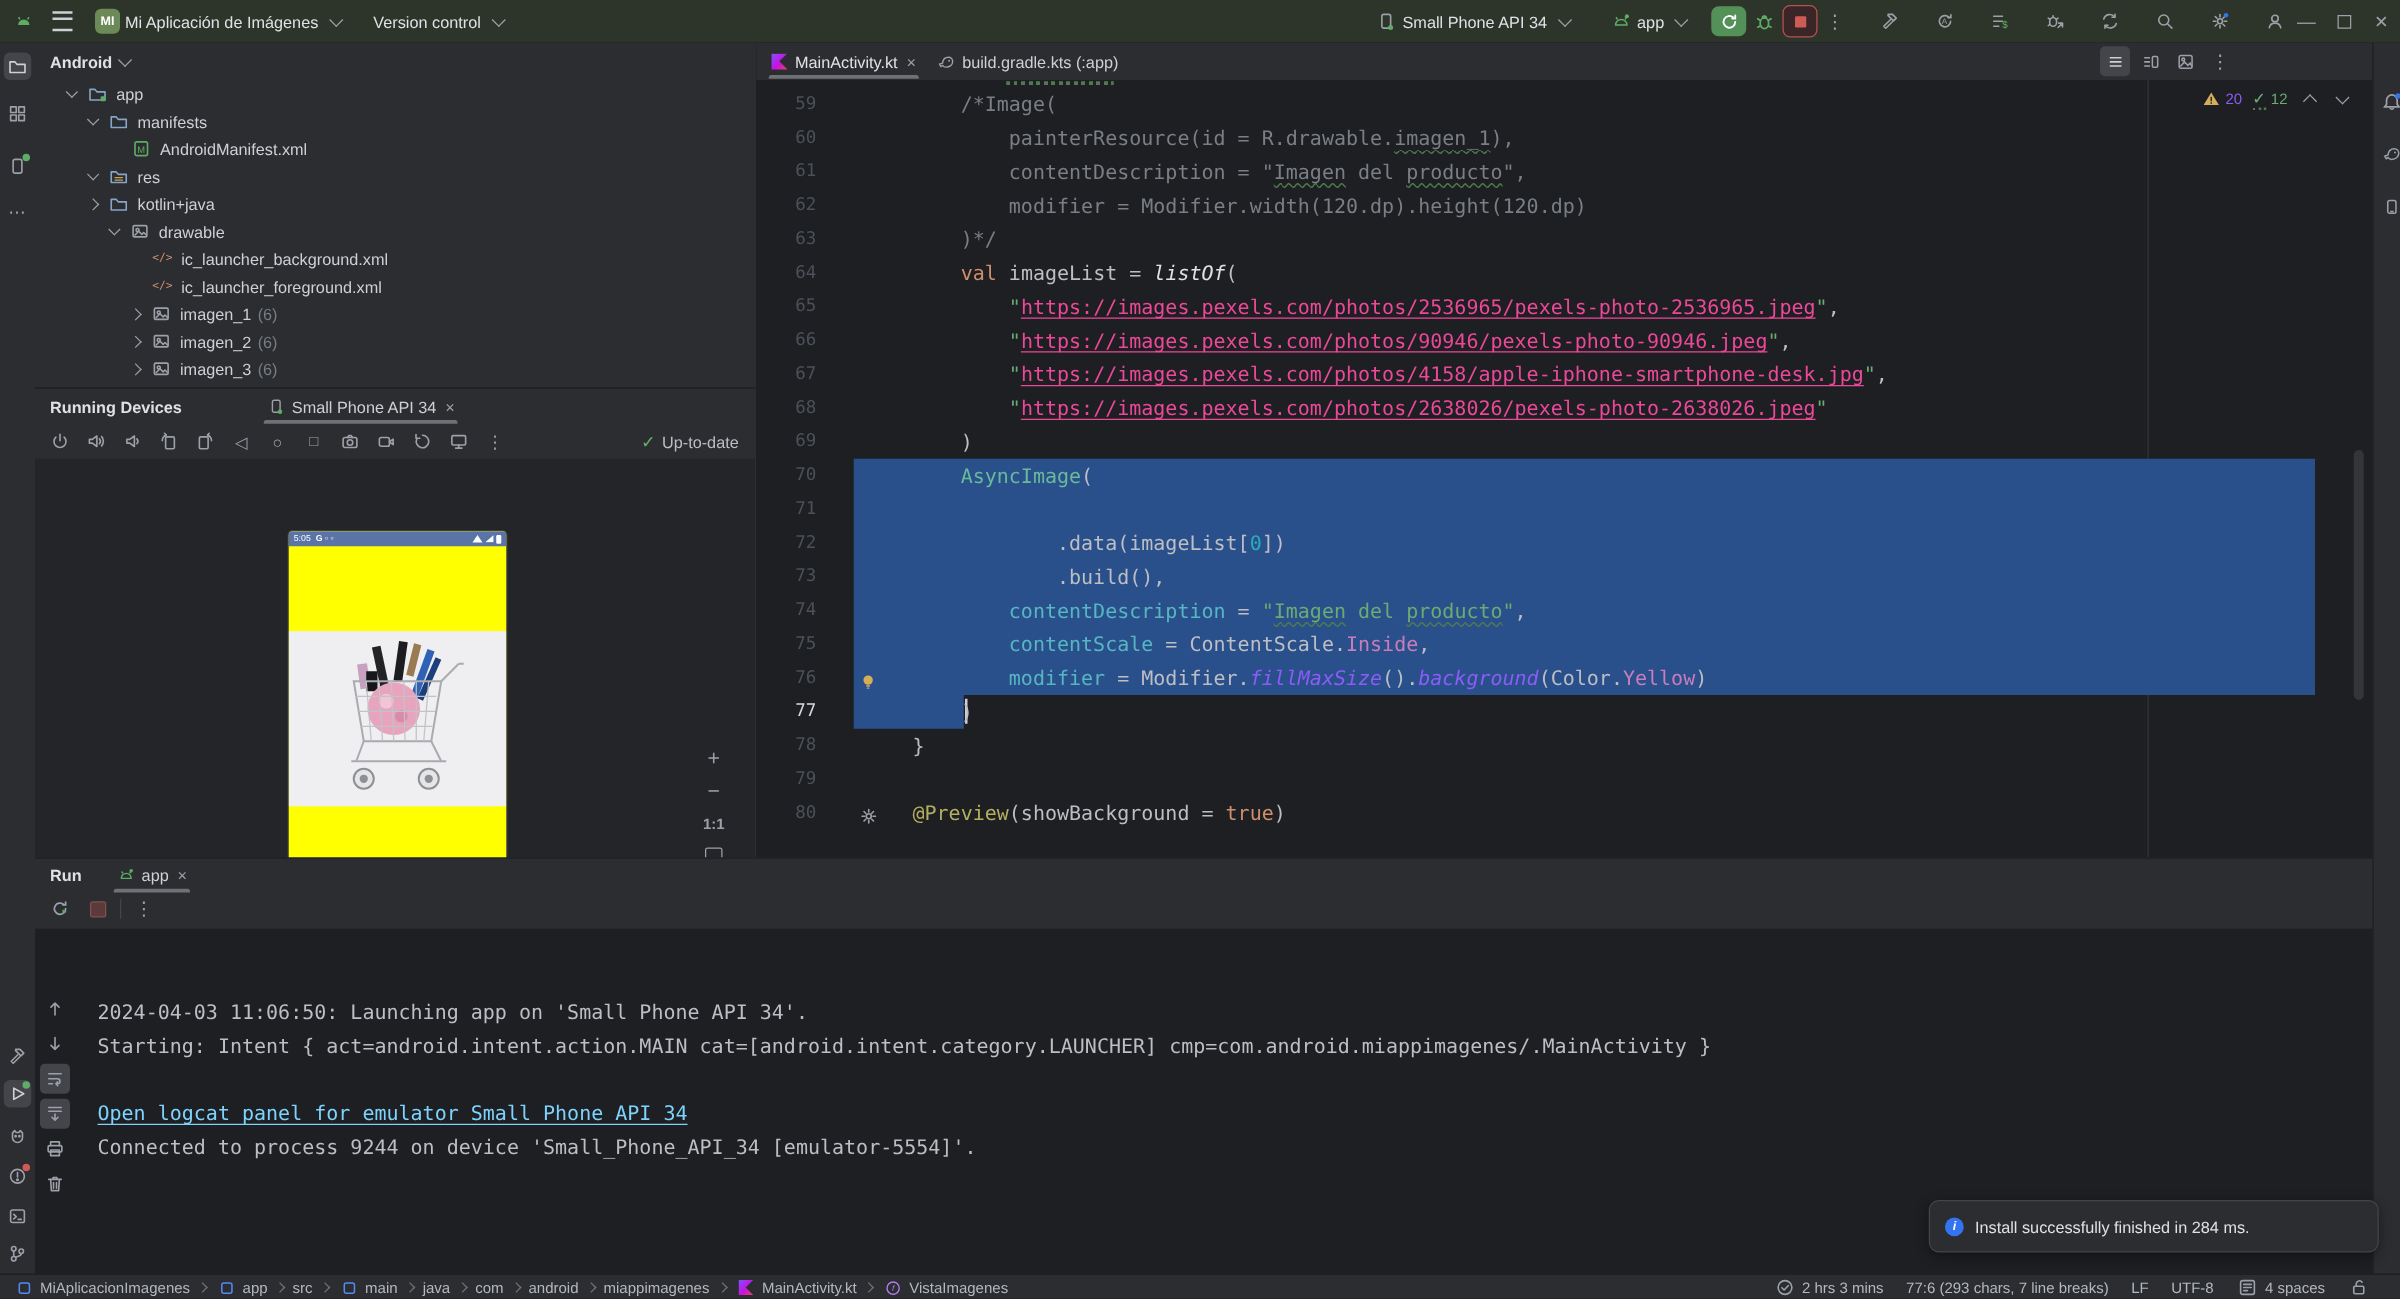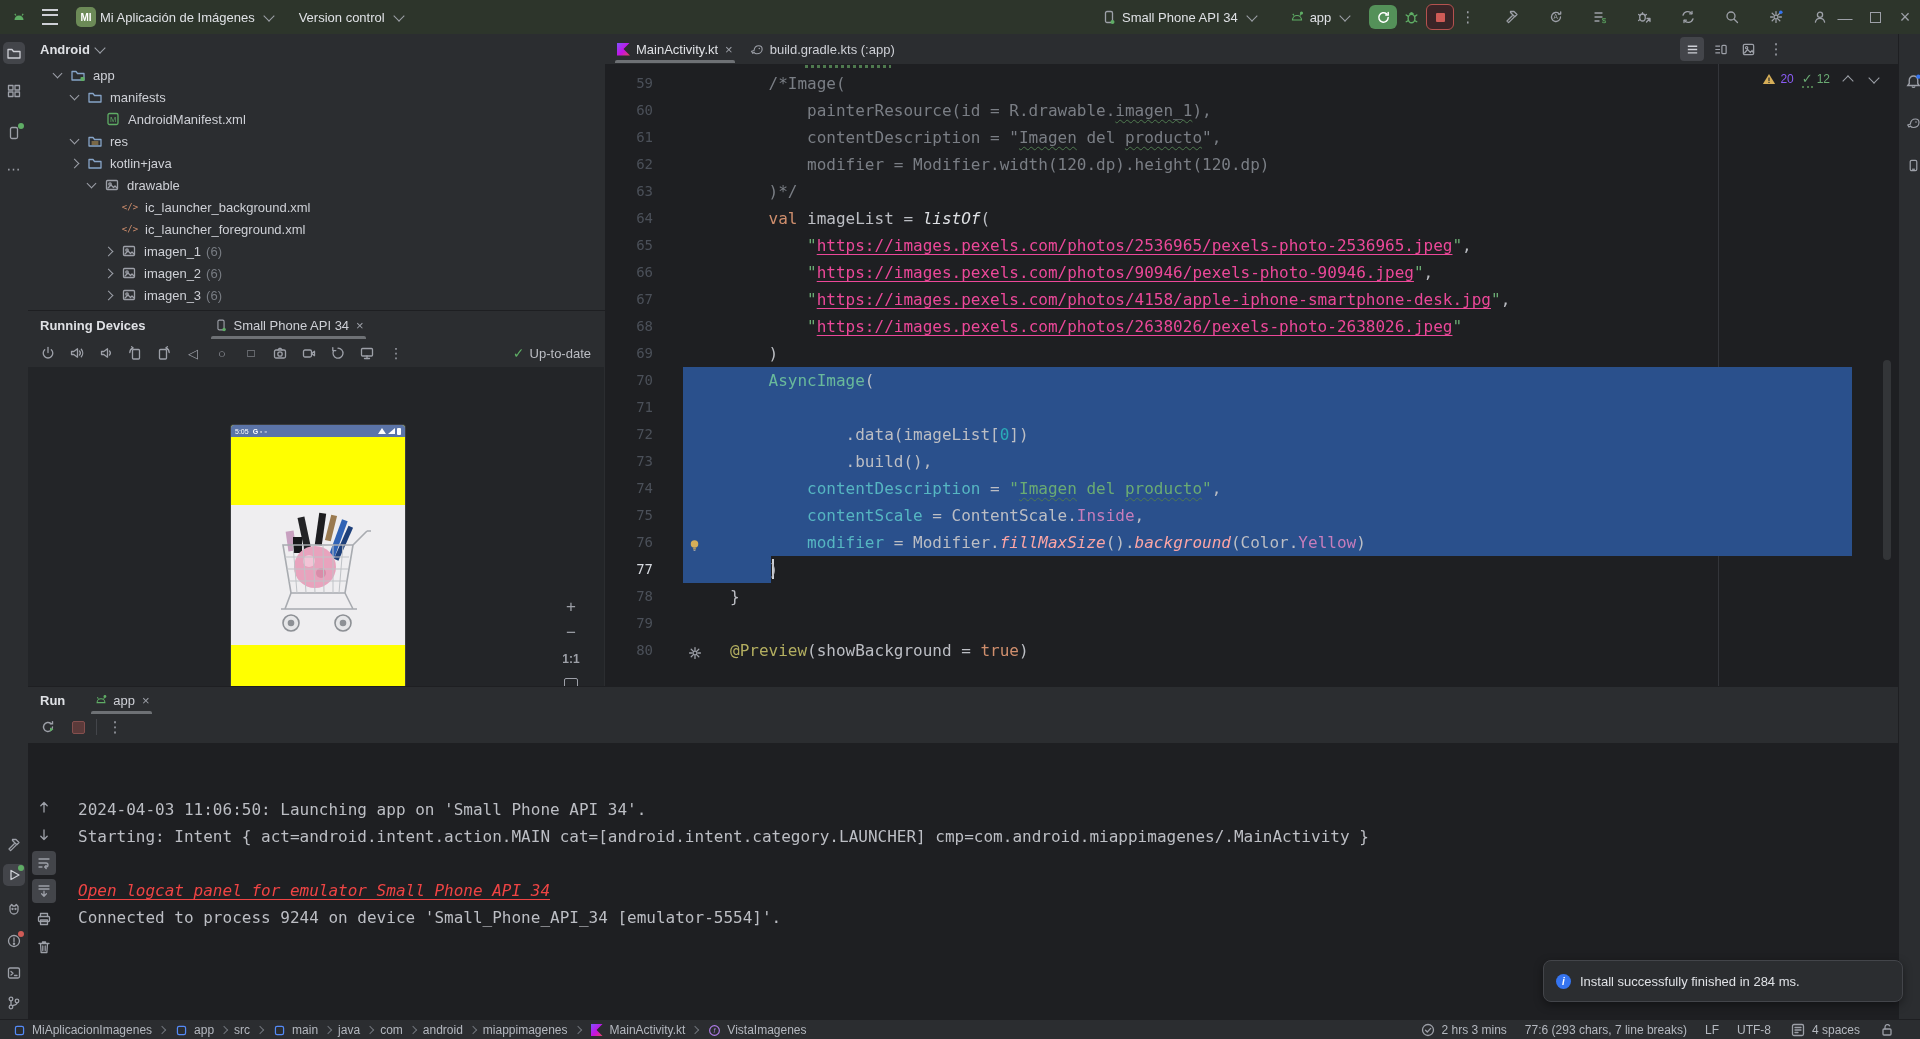--- a/index.html
+++ b/index.html
@@ -71,21 +71,21 @@
               font-family:"DejaVu Sans Mono","Liberation Mono",monospace;font-size:16px;}
   .sel-rect{position:absolute;background:#2a508c;z-index:0;}
   .code-row{position:absolute;left:0;width:100%;height:27px;line-height:27px;z-index:1;white-space:pre;}
   .ln{position:absolute;left:0;width:48px;text-align:right;color:#4b5059;font-size:14px;}
   .ln.cur{color:#d5d8de;}
   .code-text{position:absolute;left:113px;white-space:pre;margin-left:12px;}
   .row-icon{position:absolute;left:82px;top:5px;width:16px;height:16px;}
   .tk-cmt{color:#7a7e85}.tk-kw{color:#cf8e6d}.tk-pl{color:#bcbec4}.tk-str{color:#6aab73}
   .tk-num{color:#2aacb8}.tk-na{color:#56b6c2}.tk-comp{color:#69b99b}.tk-prop{color:#c77dbb}
   .tk-ann{color:#b3ae60}.tk-prg{color:#6aab73}
-  .tk-fni{color:#dfe1e5;font-style:italic}.tk-fnb{color:#fca5a5;font-style:italic}
+  .tk-fni{color:#dfe1e5;font-style:italic}.tk-fnb{color:#8b5cf6;font-style:italic}
   .tk-obj{color:#c77dbb;font-style:italic}
   .tk-cmts{color:#7a7e85;text-decoration:underline wavy #4f7a4f 1px;text-underline-offset:3px;}
   .tk-strs{color:#6aab73;text-decoration:underline wavy #4f7a4f 1px;text-underline-offset:3px;}
   .tk-su{color:#ec4899;text-decoration:underline;text-underline-offset:3px;}
   #margin-line{position:absolute;left:1113px;top:0;width:1px;height:622px;background:#33353a;}
   #ed-scroll{position:absolute;left:1278px;top:296px;width:8px;height:200px;background:#45474b;opacity:.55;border-radius:4px;}
   #inspections{position:absolute;right:16px;top:4px;height:22px;display:flex;align-items:center;gap:8px;
                font-family:"Liberation Sans",sans-serif;font-size:12px;color:#bcbec4;}
   #caret{position:absolute;width:2px;height:20px;background:#ced0d6;}
   #squiggle58{position:absolute;left:200px;top:1px;width:86px;height:3px;
@@ -93,21 +93,21 @@
   
   #rstripe{left:1898px;top:34px;width:22px;height:985px;background:#2b2d30;border-left:1px solid #1e1f22;}
   
   #run-panel{left:28px;top:686px;width:1870px;height:333px;background:#2b2d30;border-top:1px solid #1e1f22;}
   #run-head{height:26px;display:flex;align-items:center;}
   #run-title{font-weight:bold;color:#dfe1e5;margin-left:12px;margin-right:20px;}
   #run-toolbar{height:28px;display:flex;align-items:center;padding-left:8px;gap:6px;}
   #console{position:absolute;left:0;top:56px;width:1870px;height:277px;background:#1e1f22;
            font-family:"DejaVu Sans Mono","Liberation Mono",monospace;font-size:16px;}
   .con-row{position:absolute;left:50px;height:27px;line-height:27px;white-space:pre;color:#bcbec4;}
-  .con-link{color:#ef4444;text-decoration:underline;text-underline-offset:3px;font-style:italic;}
+  .con-link{color:#7dd3fc;text-decoration:underline;text-underline-offset:3px;}
   #con-icons{position:absolute;left:4px;top:52px;display:flex;flex-direction:column;gap:4px;}
   #con-icons .mini-btn.sel{background:#43454a;}
   
   #toast{left:1543px;top:960px;width:334px;height:40px;background:#2b2d30;border:1px solid #43454a;
          border-radius:8px;display:flex;align-items:center;padding:0 12px;color:#dfe1e5;box-shadow:0 3px 10px rgba(0,0,0,.4);}
   #toast .info{width:15px;height:15px;border-radius:50%;background:#3574f0;color:#fff;font-size:10px;font-weight:bold;
          display:flex;align-items:center;justify-content:center;margin-right:9px;font-style:italic;flex:none;}
   
   #statusbar{left:0;top:1019px;width:1920px;height:20px;background:#2b2d30;border-top:1px solid #1e1f22;
              display:flex;align-items:center;font-size:12px;color:#b4b8bf;}

